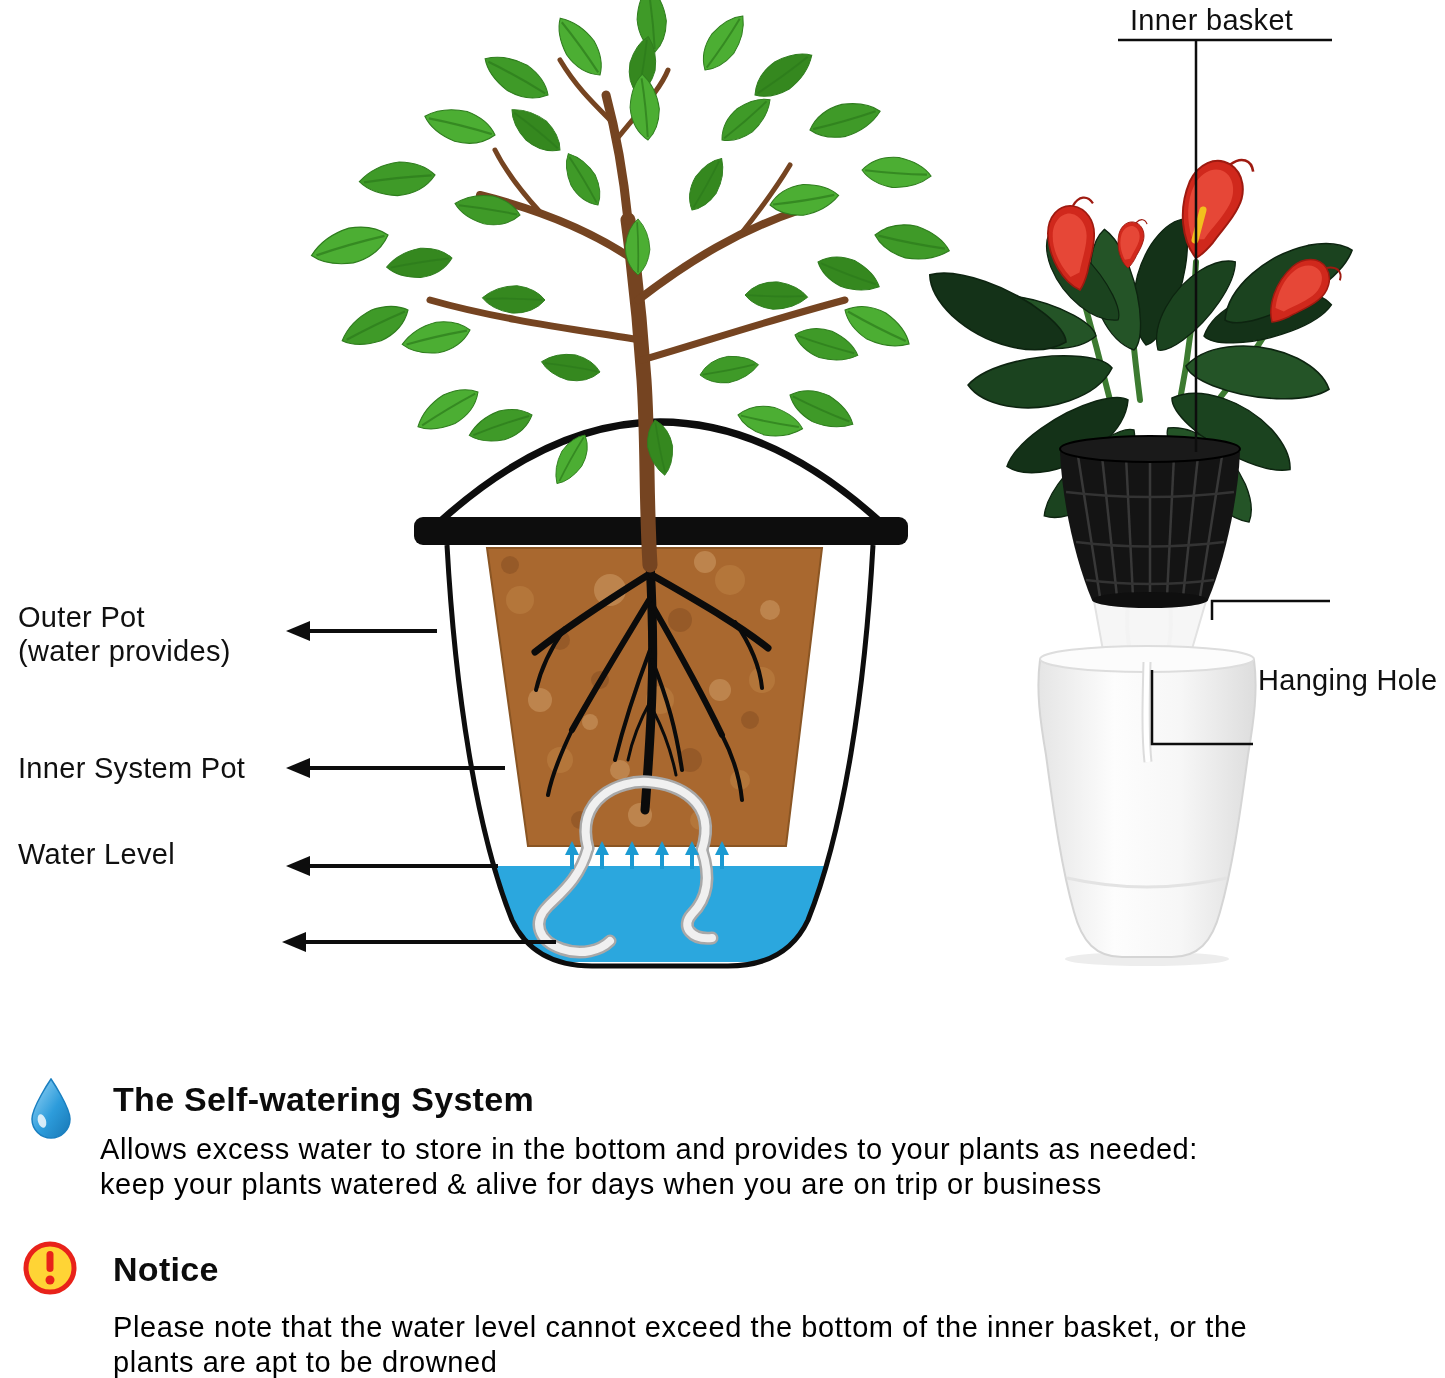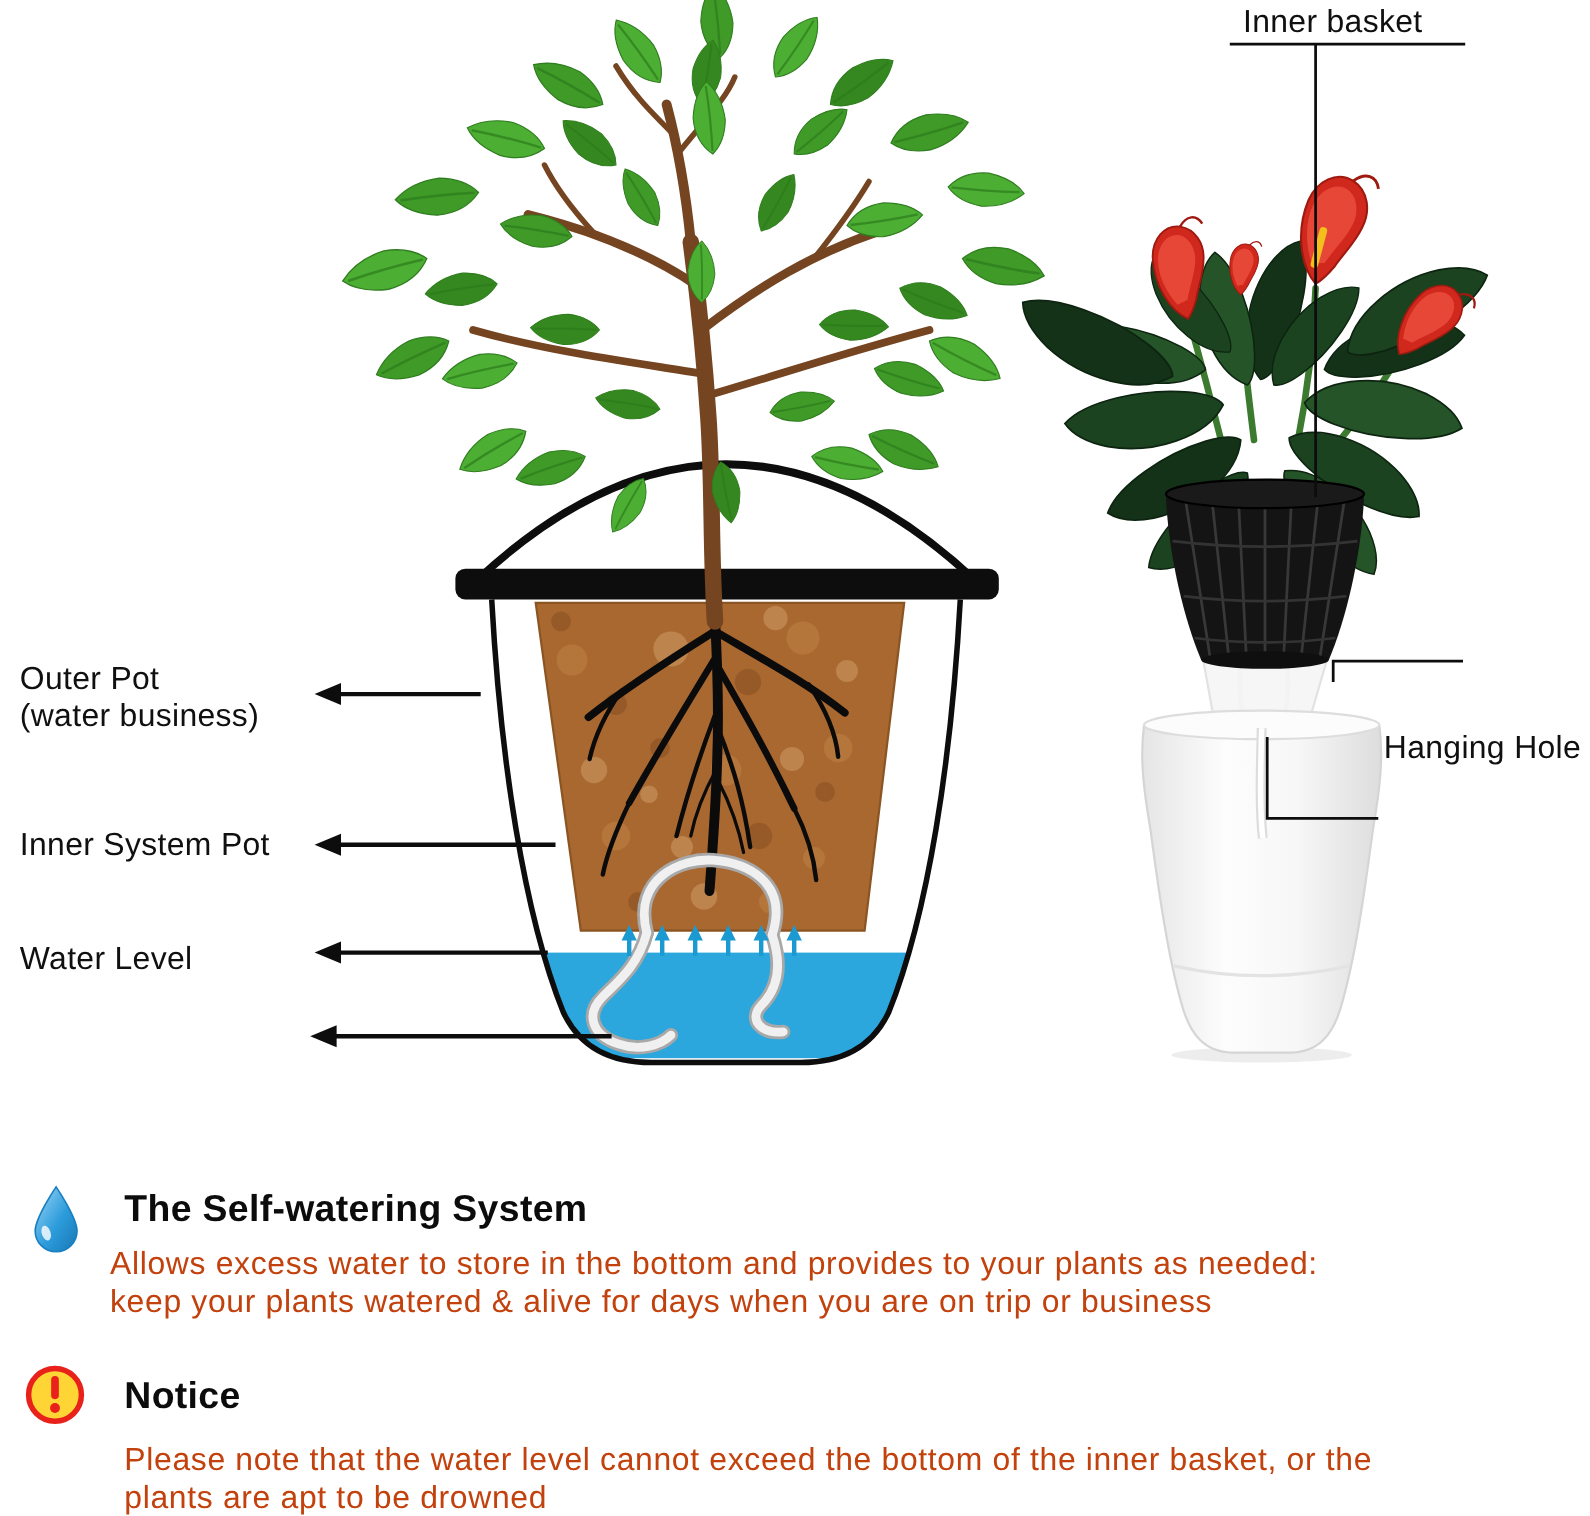--- a/index.html
+++ b/index.html
@@ -4,21 +4,21 @@
 <style>
   html,body{margin:0;padding:0;background:#fff;}
   .canvas{
     position:relative;width:1445px;height:1378px;background:#ffffff;
     font-family:"Liberation Sans","DejaVu Sans",sans-serif;color:#111;overflow:hidden;
   }
   .art{position:absolute;left:0;top:0;}
   .lbl{position:absolute;font-size:29px;line-height:1.17;letter-spacing:.3px;color:#101010;}
   .right-align{text-align:left;}
   .h1{position:absolute;font-size:34px;font-weight:bold;letter-spacing:.3px;color:#0c0c0c;}
-  .body-text{position:absolute;font-size:29px;line-height:1.22;letter-spacing:.6px;color:#c2410c;}
+  .body-text{position:absolute;font-size:29px;line-height:1.22;letter-spacing:.6px;color:#000000;}
   .icon{position:absolute;}
   
   use.l1{fill:#3f9a28} use.l2{fill:#4cae33} use.l3{fill:#35881f}
   use.d1{fill:#1b431f} use.d2{fill:#143218} use.d3{fill:#245427}
   .branch{stroke:#754421;fill:none;stroke-linecap:round;}
   .root{stroke:#0b0b0b;fill:none;stroke-linecap:round;}
   .callout{stroke:#0d0d0d;stroke-width:4;}
   .callout-thin{stroke:#0d0d0d;stroke-width:2.5;fill:none;}
 </style>
 </head>
@@ -279,28 +279,28 @@
         <path class="callout-thin" d="M1118,40 L1332,40"></path>
         <path class="callout-thin" d="M1196,40 L1196,452"></path>
         <path class="callout-thin" d="M1330,601 L1212,601 L1212,620"></path>
         <path class="callout-thin" d="M1253,744 L1152,744 L1152,670"></path>
       </g>
     </g>
   </svg>
 
   <div class="lbl right-align" style="left:18px;top:601px;width:250px">
     <div>Outer Pot</div>
-    <div>(water business)</div>
+    <div>(water provides)</div>
   </div>
 
   <div class="lbl right-align" style="left:18px;top:752px;width:250px">
     <div>Inner System Pot</div>
   </div>
 
-  <div class="lbl right-align" style="left:18px;top:856px;width:250px">
+  <div class="lbl right-align" style="left:18px;top:838px;width:250px">
     <div>Water Level</div>
   </div>
 
 
   <div class="lbl" style="left:1130px;top:4px">
     <div>Inner basket</div>
   </div>
 
 
   <div class="lbl" style="left:1258px;top:664px">

